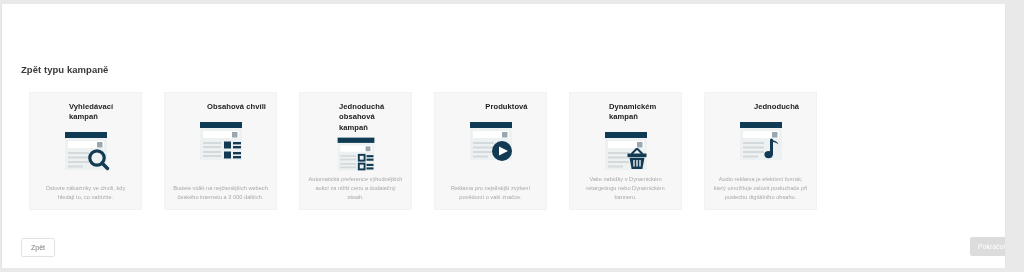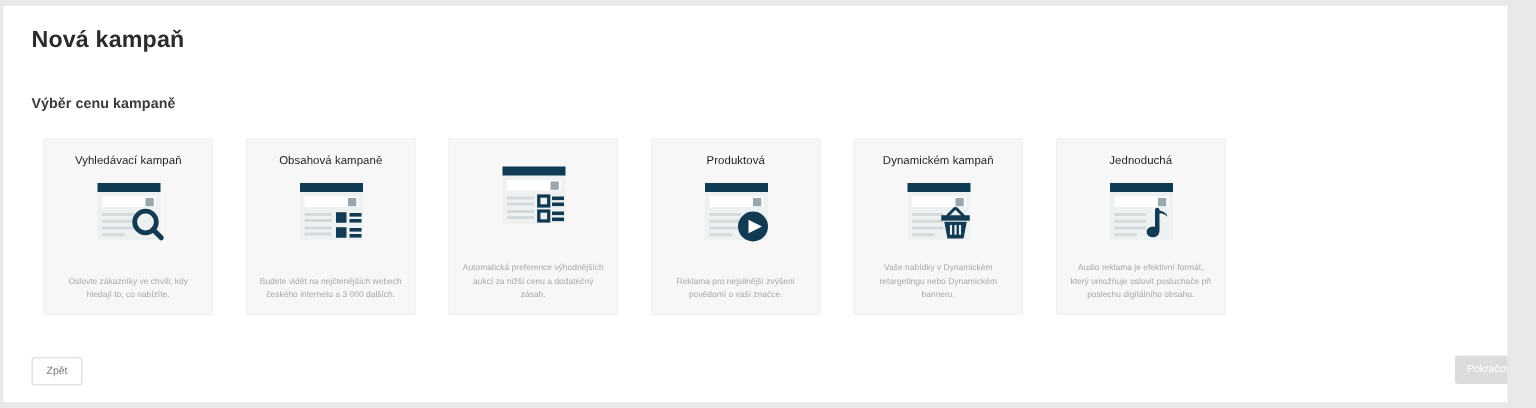--- a/index.html
+++ b/index.html
@@ -71,26 +71,26 @@
     box-sizing: border-box;
     display: flex;
     flex-direction: column;
     align-items: center;
     padding: 9px 7px 6px 7px;
     cursor: pointer;
   }
 
   .card-title {
     font-size: 7.6px;
-    font-weight: normal;
+    font-weight: bold;
     color: #1d1d1d;
-    text-align: center;
     line-height: 1.38;
     min-height: 11px;
     letter-spacing: 0.05px;
+    margin-left: 32px;
   }
 
   .card-icon {
     margin-top: 6px;
     width: 56px;
     height: 45px;
     display: block;
   }
 
   .card-desc {
@@ -134,22 +134,21 @@
     cursor: default;
     font-family: "Liberation Sans", sans-serif;
   }
 </style>
 </head>
 <body>
 
 <div class="viewport">
   <div class="page-panel">
 
-    <div class="page-title">Nová kampaň</div>
-    <div class="section-label">Výběr cenu kampaně</div>
+    <div class="section-label">Zpět typu kampaně</div>
 
     <div class="cards-row">
 
       <div class="card">
         <div class="card-title">Vyhledávací kampaň</div>
         <svg class="card-icon" viewBox="0 0 56 45">
           <rect x="7" y="3" width="42" height="38" fill="#eef1f2"></rect>
           <rect x="7" y="3" width="42" height="6" fill="#0f3b55"></rect>
           <rect x="10" y="12" width="36" height="7" fill="#ffffff"></rect>
           <rect x="39" y="13" width="5.5" height="5.5" fill="#9aa7ae"></rect>
@@ -157,41 +156,42 @@
           <rect x="10" y="27.5" width="21" height="2" fill="#d4d9dc"></rect>
           <rect x="10" y="32" width="21" height="2" fill="#d4d9dc"></rect>
           <rect x="10" y="36.5" width="15" height="2" fill="#d4d9dc"></rect>
           <circle cx="39" cy="29" r="7.2" fill="none" stroke="#123a52" stroke-width="3.2"></circle>
           <line x1="44" y1="34" x2="49.5" y2="39.5" stroke="#123a52" stroke-width="3.4" stroke-linecap="round"></line>
         </svg>
         <div class="card-desc">Oslovte zákazníky ve chvíli, kdy hledají to, co nabízíte.</div>
       </div>
 
       <div class="card">
-        <div class="card-title">Obsahová kampaně</div>
+        <div class="card-title">Obsahová chvíli</div>
         <svg class="card-icon" viewBox="0 0 56 45">
           <rect x="7" y="3" width="42" height="38" fill="#eef1f2"></rect>
           <rect x="7" y="3" width="42" height="6" fill="#0f3b55"></rect>
           <rect x="10" y="12" width="36" height="7" fill="#ffffff"></rect>
           <rect x="39" y="13" width="5.5" height="5.5" fill="#9aa7ae"></rect>
           <rect x="10" y="23" width="18" height="2" fill="#d4d9dc"></rect>
           <rect x="10" y="27" width="18" height="2" fill="#d4d9dc"></rect>
           <rect x="10" y="32" width="18" height="2" fill="#d4d9dc"></rect>
           <rect x="10" y="36" width="18" height="2" fill="#d4d9dc"></rect>
           <rect x="31" y="22.5" width="7" height="7" fill="#123a52"></rect>
           <rect x="40" y="23" width="8" height="2.4" fill="#123a52"></rect>
           <rect x="40" y="27" width="8" height="2.4" fill="#123a52"></rect>
           <rect x="31" y="32.5" width="7" height="7" fill="#123a52"></rect>
           <rect x="40" y="33" width="8" height="2.4" fill="#123a52"></rect>
           <rect x="40" y="37" width="8" height="2.4" fill="#123a52"></rect>
         </svg>
         <div class="card-desc">Budete vidět na nejčtenějších webech českého internetu a 3 000 dalších.</div>
       </div>
 
       <div class="card">
+        <div class="card-title">Jednoduchá obsahová kampaň</div>
         <svg class="card-icon" viewBox="0 0 56 45">
           <rect x="7" y="3" width="42" height="38" fill="#eef1f2"></rect>
           <rect x="7" y="3" width="42" height="6" fill="#0f3b55"></rect>
           <rect x="10" y="12" width="36" height="7" fill="#ffffff"></rect>
           <rect x="39" y="13" width="5.5" height="5.5" fill="#9aa7ae"></rect>
           <rect x="10" y="23" width="18" height="2" fill="#d4d9dc"></rect>
           <rect x="10" y="27" width="18" height="2" fill="#d4d9dc"></rect>
           <rect x="10" y="32" width="18" height="2" fill="#d4d9dc"></rect>
           <rect x="10" y="36" width="18" height="2" fill="#d4d9dc"></rect>
           <rect x="31.2" y="22.7" width="6.6" height="6.6" fill="none" stroke="#123a52" stroke-width="2.2"></rect>

